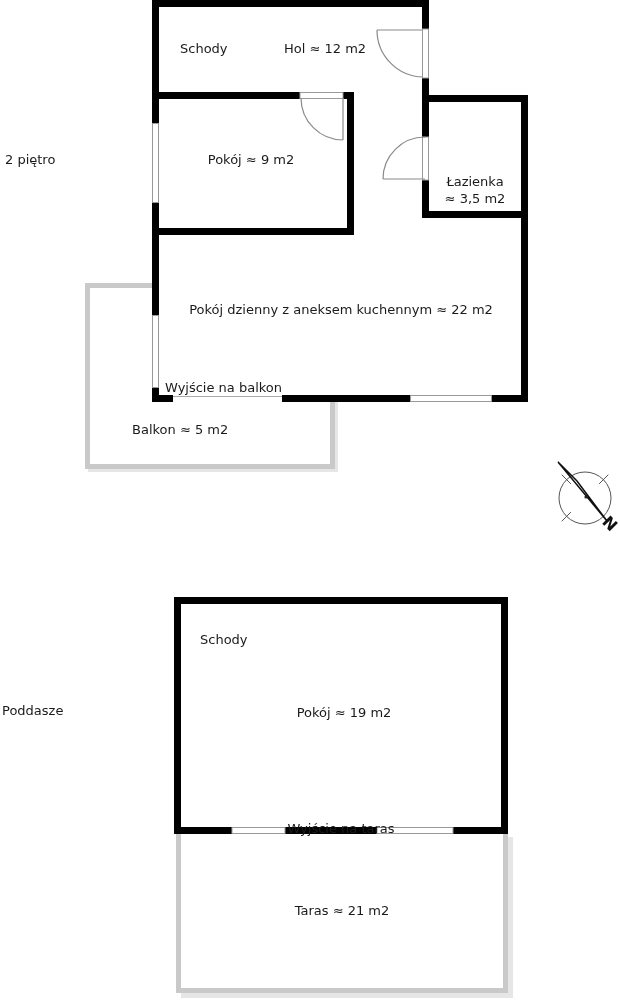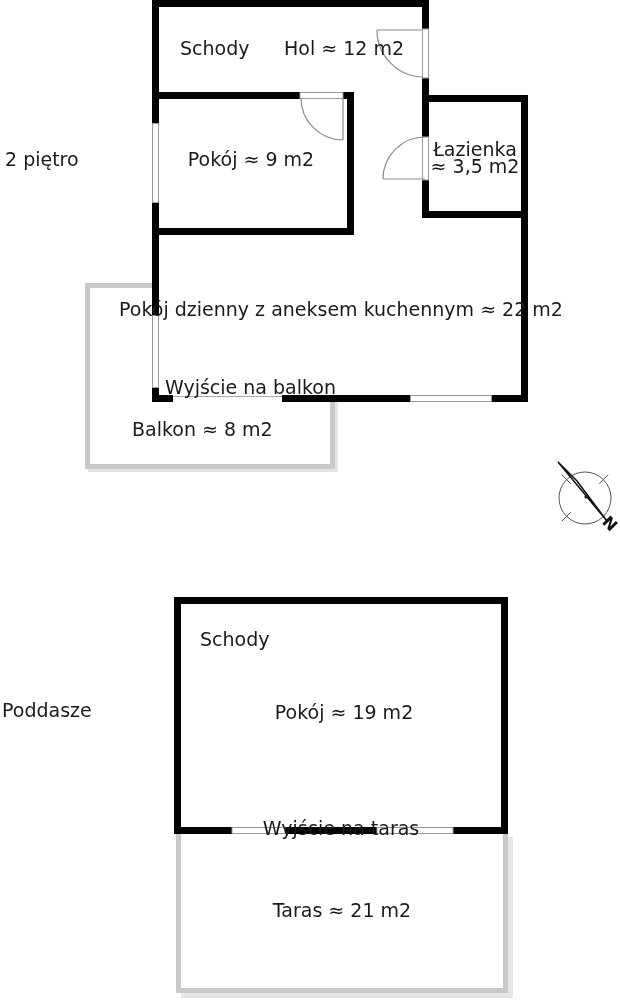--- a/index.html
+++ b/index.html
@@ -7,21 +7,21 @@
     position:relative;
     width:620px;height:1000px;
     background:#fff;
     font-family:"DejaVu Sans","Liberation Sans",sans-serif;
     color:#1a1a1a;
     overflow:hidden;
   }
   #plan svg{position:absolute;left:0;top:0;}
   .lbl{
     position:absolute;
-    font-size:19px;
+    font-size:13px;
     line-height:17px;
     white-space:nowrap;
     color:#1a1a1a;
   }
   .ctr{transform:translateX(-50%);text-align:center;}
   .wall{fill:#000;}
   .opening{fill:#fff;stroke:#999;stroke-width:1;}
   .doorline{stroke:#8a8a8a;stroke-width:1.2;fill:none;}
   .outwall{stroke:#c9c9c9;stroke-width:5;fill:#fff;}
   .outshadow{stroke:#e6e6e6;stroke-width:5;fill:none;}
@@ -123,27 +123,27 @@
       <rect class="opening" x="377" y="827.5" width="76" height="6"></rect>
     </g>
   </svg>
 
   <div class="lbl" style="left:5px;top:151px;text-align:right;">2 piętro</div>
   <div class="lbl" style="left:180px;top:40px;">Schody</div>
   <div class="lbl" style="left:284px;top:40px;">Hol ≈ 12 m2</div>
   <div class="lbl ctr" style="left:251px;top:151px;">Pokój ≈ 9 m2</div>
 
   <div class="lbl ctr" style="left:475px;top:141px;">
-    <span style="display:block;">Łazienka</span>
+    <span style="display:block;margin-top:32px;">Łazienka</span>
     <span style="display:block;">≈ 3,5 m2</span>
   </div>
 
   <div class="lbl ctr" style="left:341px;top:301px;">Pokój dzienny z aneksem kuchennym ≈ 22 m2</div>
   <div class="lbl" style="left:165px;top:379px;">Wyjście na balkon</div>
-  <div class="lbl" style="left:132px;top:421px;">Balkon ≈ 8 m2</div>
+  <div class="lbl" style="left:132px;top:421px;">Balkon ≈ 5 m2</div>
 
   <div class="lbl" style="left:2px;top:702px;">Poddasze</div>
   <div class="lbl" style="left:200px;top:631px;">Schody</div>
   <div class="lbl ctr" style="left:344px;top:704px;">Pokój ≈ 19 m2</div>
   <div class="lbl ctr" style="left:341px;top:820px;">Wyjście na taras</div>
   <div class="lbl ctr" style="left:342px;top:902px;">Taras ≈ 21 m2</div>
 
 </div>
 
 </body></html>

